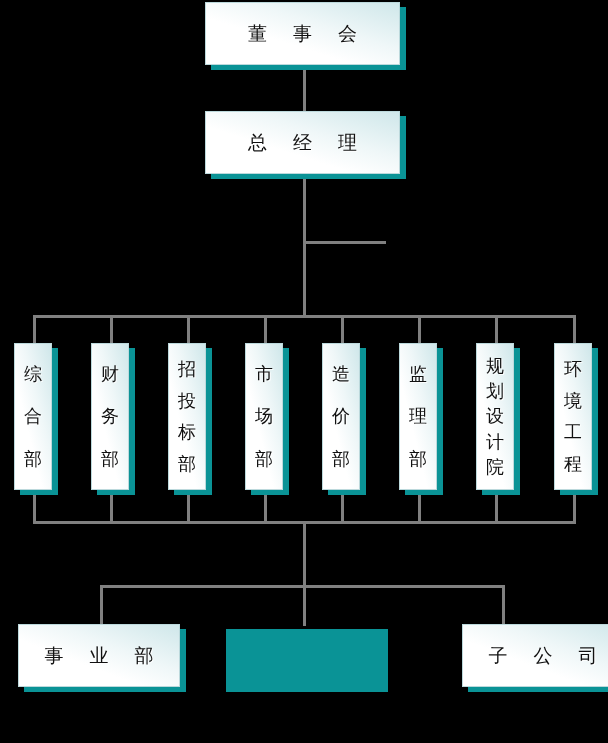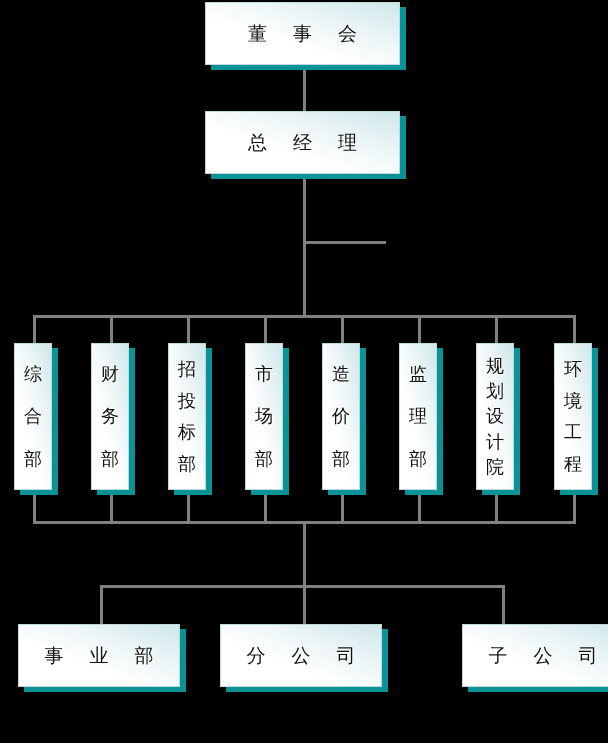--- a/index.html
+++ b/index.html
@@ -207,23 +207,20 @@
 
   <div id="subsidiaries-layer">
       <div class="node node-h" style="left: 18px; top: 624px; width: 168px; height: 68px;">
         <div class="shadow"></div>
         <div class="face">
           <span class="label">事 业 部</span>
         </div>
       </div>
       <div class="node node-h" style="left: 220px; top: 624px; width: 168px; height: 68px;">
         <div class="shadow"></div>
-        <div class="face">
-          <span class="label">分 公 司</span>
-        </div>
       </div>
       <div class="node node-h" style="left: 420px; top: 624px; width: 168px; height: 68px; margin-left: 42px;">
         <div class="shadow"></div>
         <div class="face">
           <span class="label">子 公 司</span>
         </div>
       </div>
     </div>
 
 </div>

